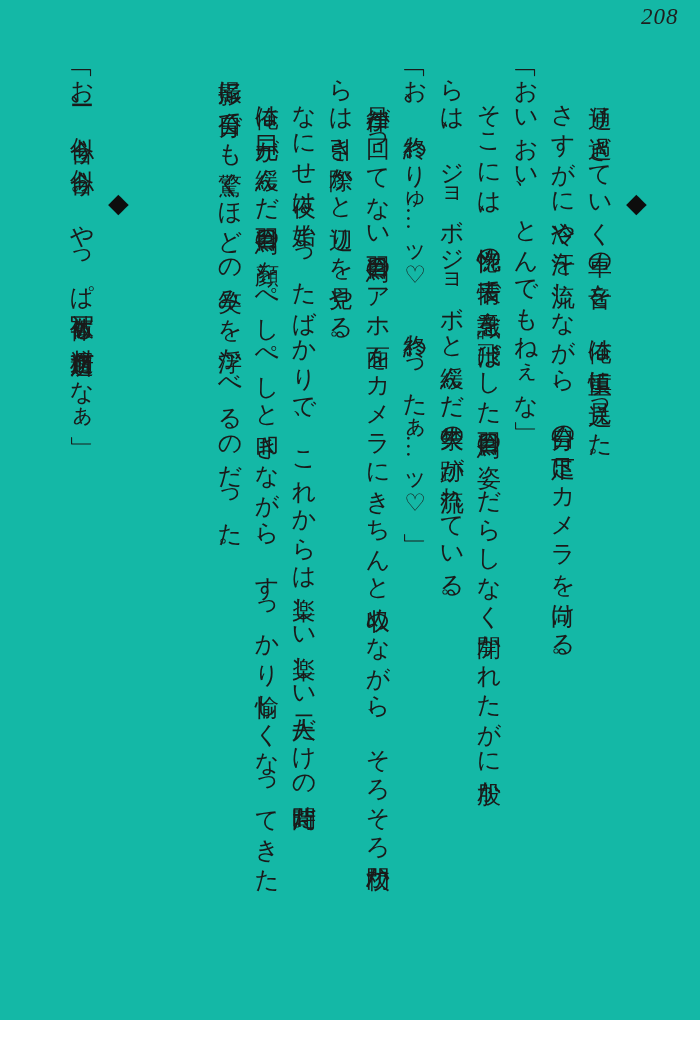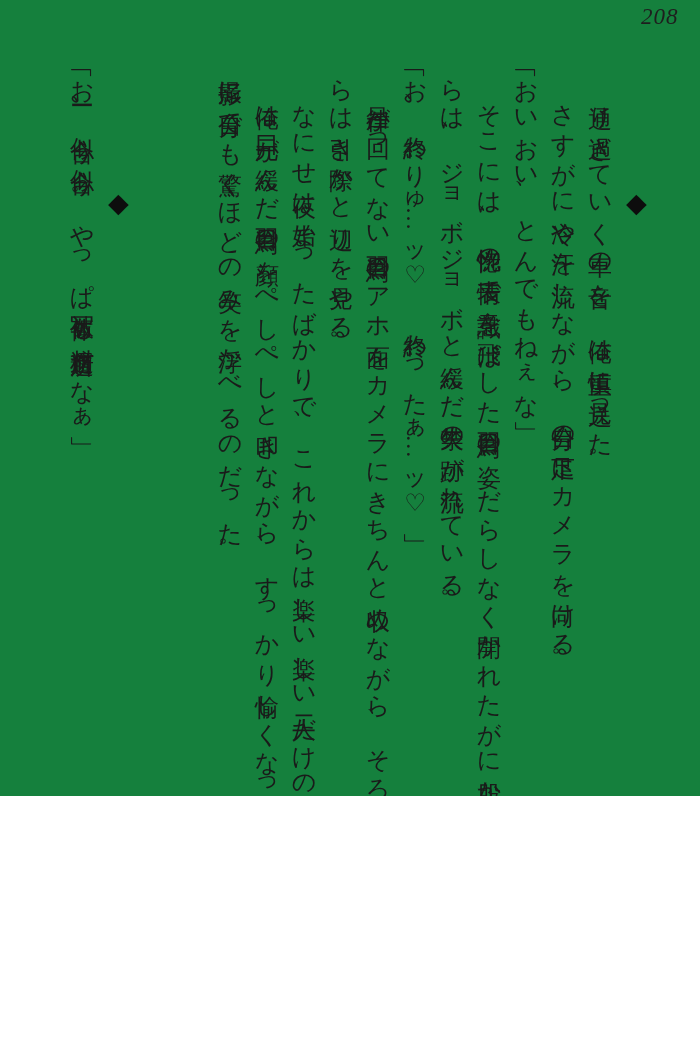--- a/index.html
+++ b/index.html
@@ -2,22 +2,22 @@
 <html lang="ja"><head>
 <meta charset="utf-8">
 <style>
   html, body {
     margin: 0;
     padding: 0;
   }
   .page {
     position: relative;
     width: 700px;
-    height: 796px;
-    background: #15803d;
+    height: 1020px;
+    background: #14b8a6;
     overflow: hidden;
     font-family: "Liberation Serif", "DejaVu Serif", serif;
   }
   .page-number {
     position: absolute;
     top: 4px;
     left: 641px;
     font-style: italic;
     font-size: 23px;
     letter-spacing: 1px;

